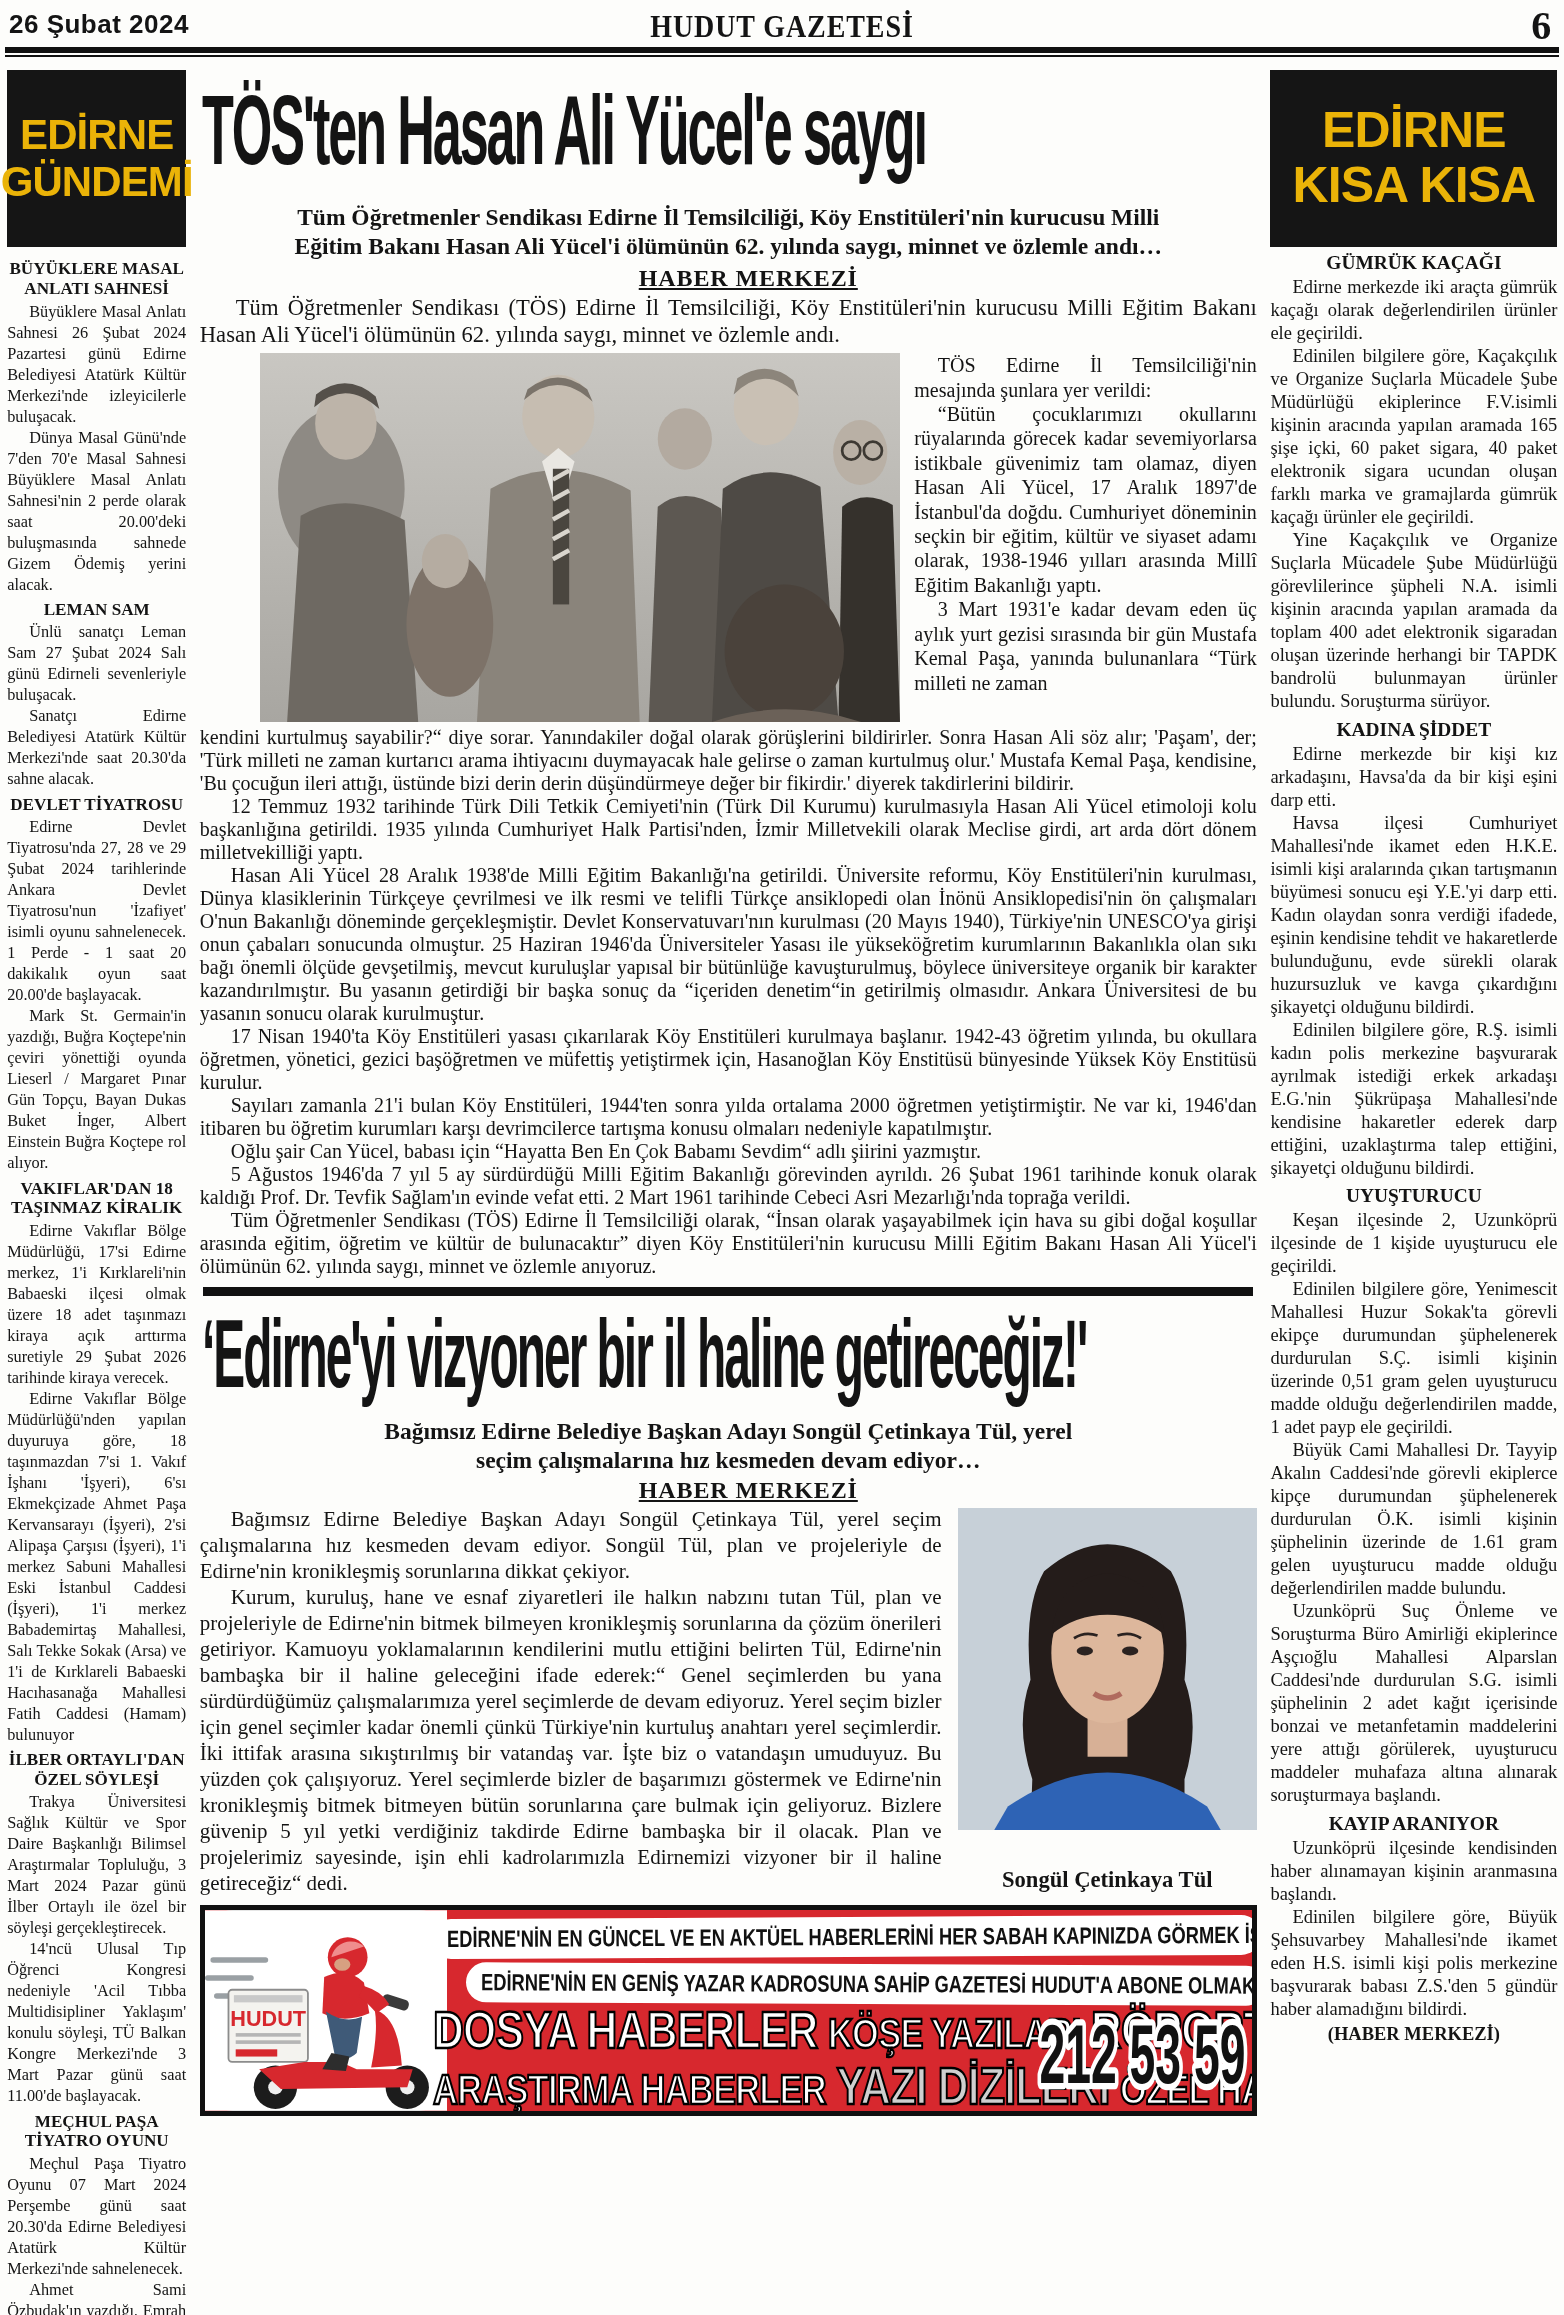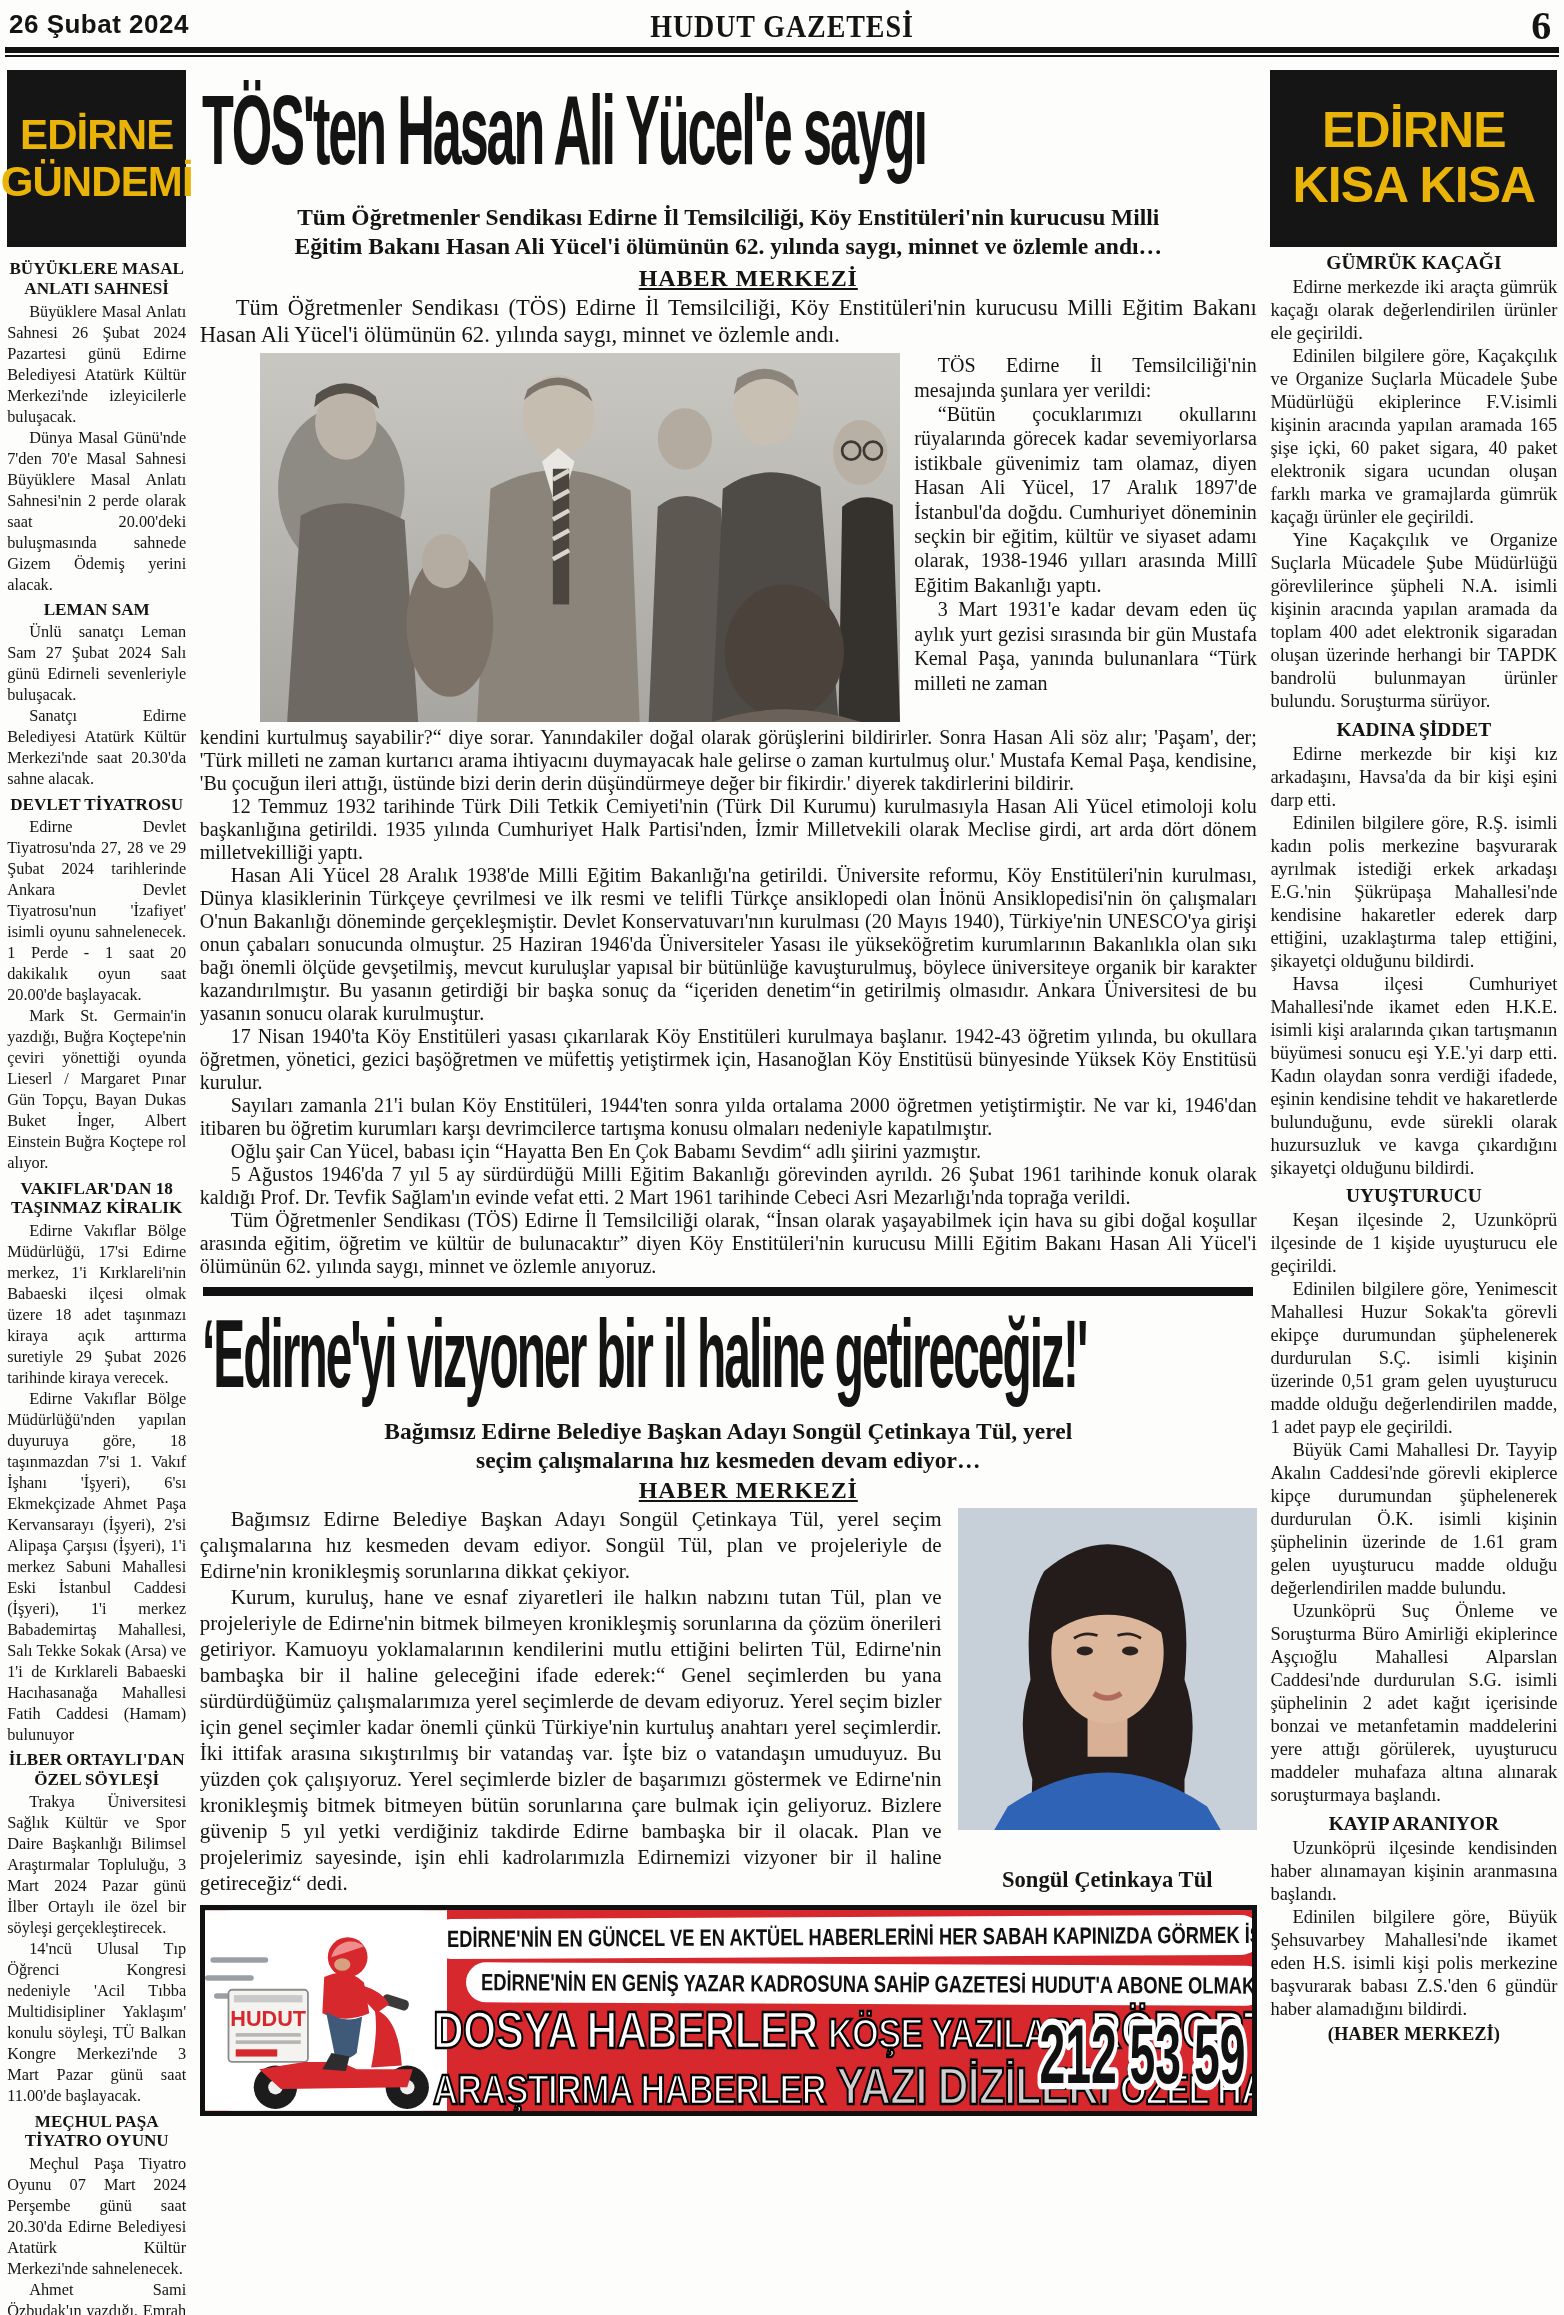--- a/index.html
+++ b/index.html
@@ -307,33 +307,33 @@
 
       <section class="scol">
         <h3>GÜMRÜK KAÇAĞI</h3>
         <p>Edirne merkezde iki araçta gümrük kaçağı olarak değerlendirilen ürünler ele geçirildi.</p>
         <p>Edinilen bilgilere göre, Kaçakçılık ve Organize Suçlarla Mücadele Şube Müdürlüğü ekiplerince F.V.isimli kişinin aracında yapılan aramada 165 şişe içki, 60 paket sigara, 40 paket elektronik sigara ucundan oluşan farklı marka ve gramajlarda gümrük kaçağı ürünler ele geçirildi.</p>
         <p>Yine Kaçakçılık ve Organize Suçlarla Mücadele Şube Müdürlüğü görevlilerince şüpheli N.A. isimli kişinin aracında yapılan aramada da toplam 400 adet elektronik sigaradan oluşan üzerinde herhangi bir TAPDK bandrolü bulunmayan ürünler bulundu. Soruşturma sürüyor.</p>
       </section>
       <section class="scol">
         <h3>KADINA ŞİDDET</h3>
         <p>Edirne merkezde bir kişi kız arkadaşını, Havsa'da da bir kişi eşini darp etti.</p>
+        <p>Havsa ilçesi Cumhuriyet Mahallesi'nde ikamet eden H.K.E. isimli kişi aralarında çıkan tartışmanın büyümesi sonucu eşi Y.E.'yi darp etti. Kadın olaydan sonra verdiği ifadede, eşinin kendisine tehdit ve hakaretlerde bulunduğunu, evde sürekli olarak huzursuzluk ve kavga çıkardığını şikayetçi olduğunu bildirdi.</p>
         <p>Edinilen bilgilere göre, R.Ş. isimli kadın polis merkezine başvurarak ayrılmak istediği erkek arkadaşı E.G.'nin Şükrüpaşa Mahallesi'nde kendisine hakaretler ederek darp ettiğini, uzaklaştırma talep ettiğini, şikayetçi olduğunu bildirdi.</p>
-        <p>Havsa ilçesi Cumhuriyet Mahallesi'nde ikamet eden H.K.E. isimli kişi aralarında çıkan tartışmanın büyümesi sonucu eşi Y.E.'yi darp etti. Kadın olaydan sonra verdiği ifadede, eşinin kendisine tehdit ve hakaretlerde bulunduğunu, evde sürekli olarak huzursuzluk ve kavga çıkardığını şikayetçi olduğunu bildirdi.</p>
       </section>
       <section class="scol">
         <h3>UYUŞTURUCU</h3>
         <p>Keşan ilçesinde 2, Uzunköprü ilçesinde de 1 kişide uyuşturucu ele geçirildi.</p>
         <p>Edinilen bilgilere göre, Yenimescit Mahallesi Huzur Sokak'ta görevli ekipçe durumundan şüphelenerek durdurulan S.Ç. isimli kişinin üzerinde 0,51 gram gelen uyuşturucu madde olduğu değerlendirilen madde, 1 adet payp ele geçirildi.</p>
         <p>Büyük Cami Mahallesi Dr. Tayyip Akalın Caddesi'nde görevli ekiplerce kipçe durumundan şüphelenerek durdurulan Ö.K. isimli kişinin şüphelinin üzerinde de 1.61 gram gelen uyuşturucu madde olduğu değerlendirilen madde bulundu.</p>
         <p>Uzunköprü Suç Önleme ve Soruşturma Büro Amirliği ekiplerince Aşçıoğlu Mahallesi Alparslan Caddesi'nde durdurulan S.G. isimli şüphelinin 2 adet kağıt içerisinde bonzai ve metanfetamin maddelerini yere attığı görülerek, uyuşturucu maddeler muhafaza altına alınarak soruşturmaya başlandı.</p>
       </section>
       <section class="scol">
         <h3>KAYIP ARANIYOR</h3>
         <p>Uzunköprü ilçesinde kendisinden haber alınamayan kişinin aranmasına başlandı.</p>
-        <p>Edinilen bilgilere göre, Büyük Şehsuvarbey Mahallesi'nde ikamet eden H.S. isimli kişi polis merkezine başvurarak babası Z.S.'den 6 gündür haber alamadığını bildirdi.</p>
+        <p>Edinilen bilgilere göre, Büyük Şehsuvarbey Mahallesi'nde ikamet eden H.S. isimli kişi polis merkezine başvurarak babası Z.S.'den 5 gündür haber alamadığını bildirdi.</p>
       </section>
       <div class="signoff">(HABER MERKEZİ)</div>
     </aside>
 
   </div>
 </div>
 
 
 </body></html>

